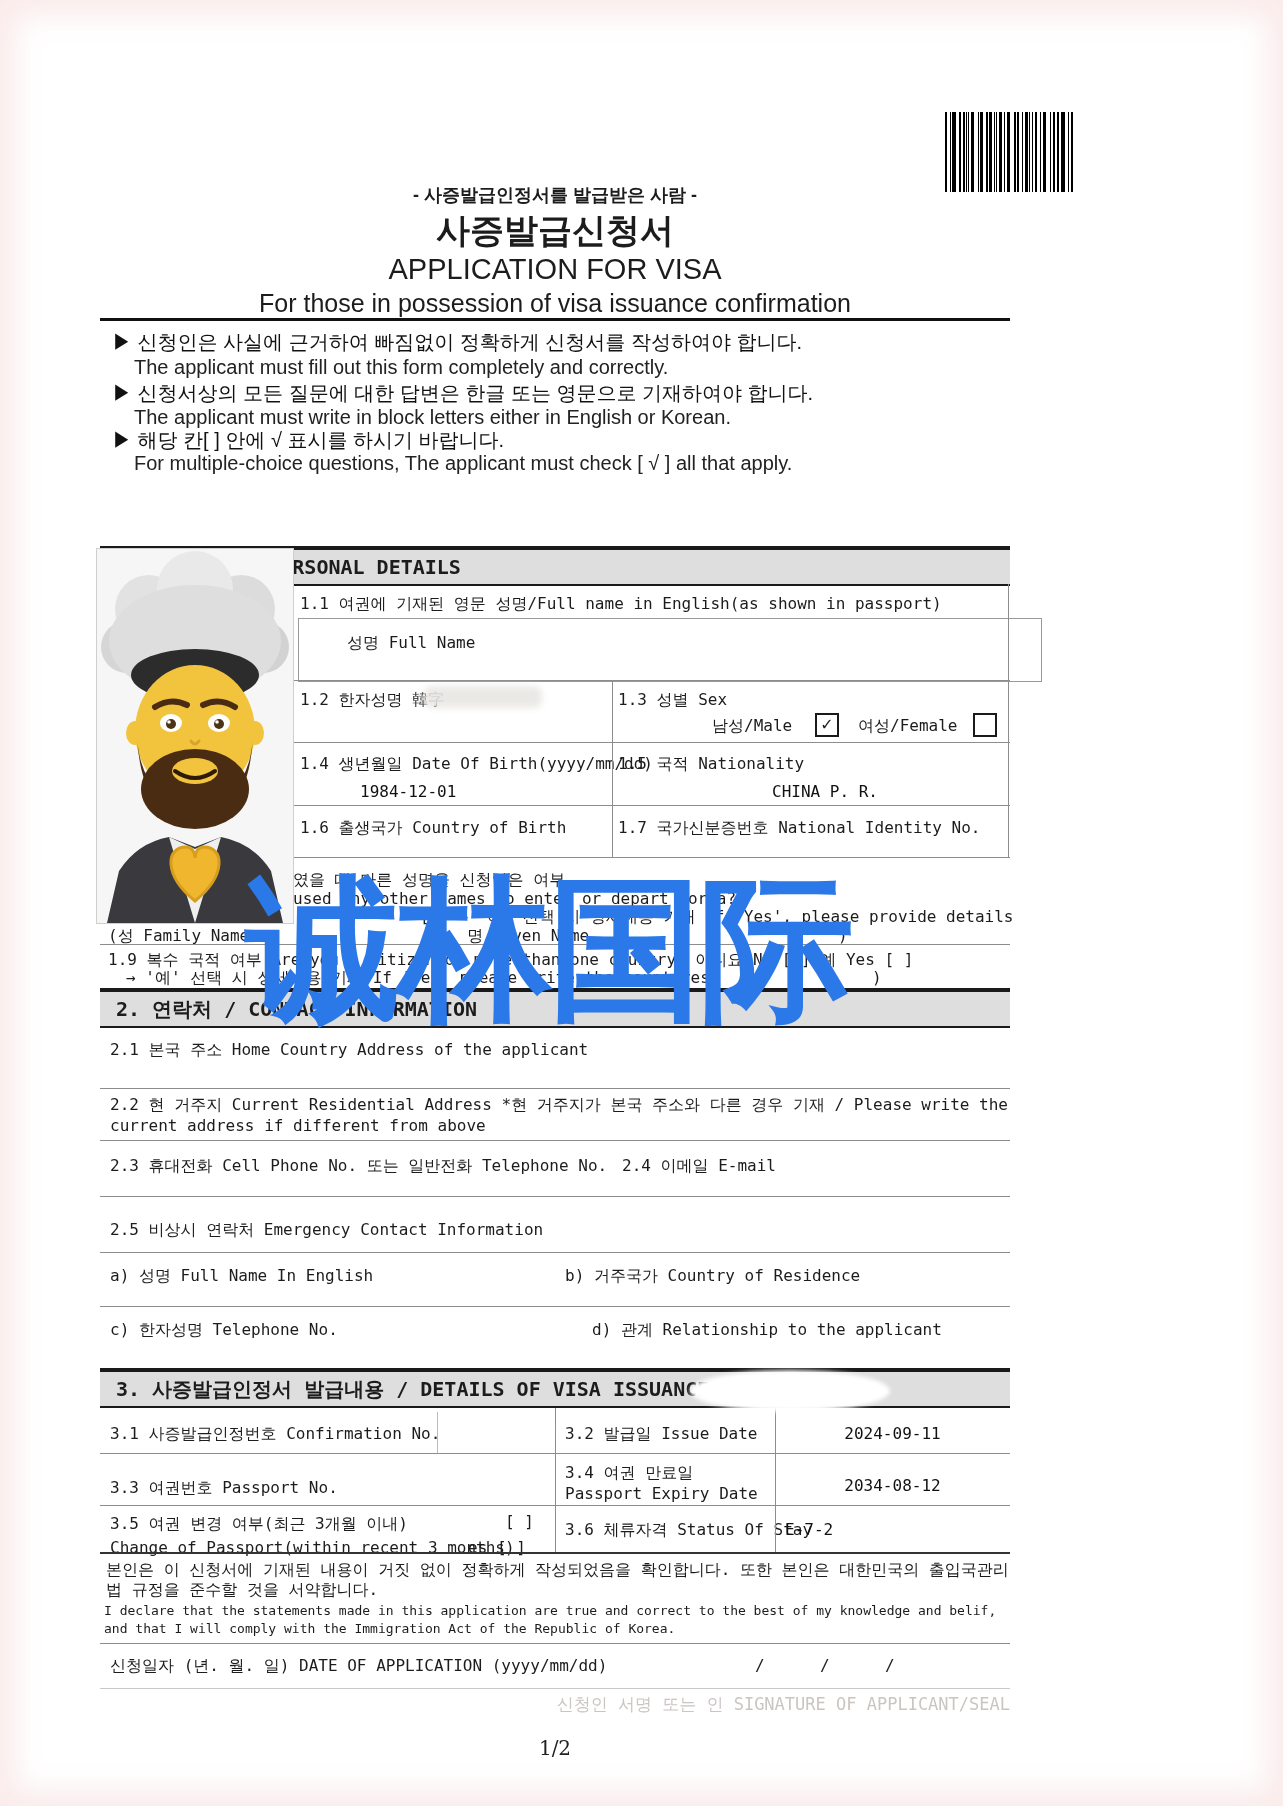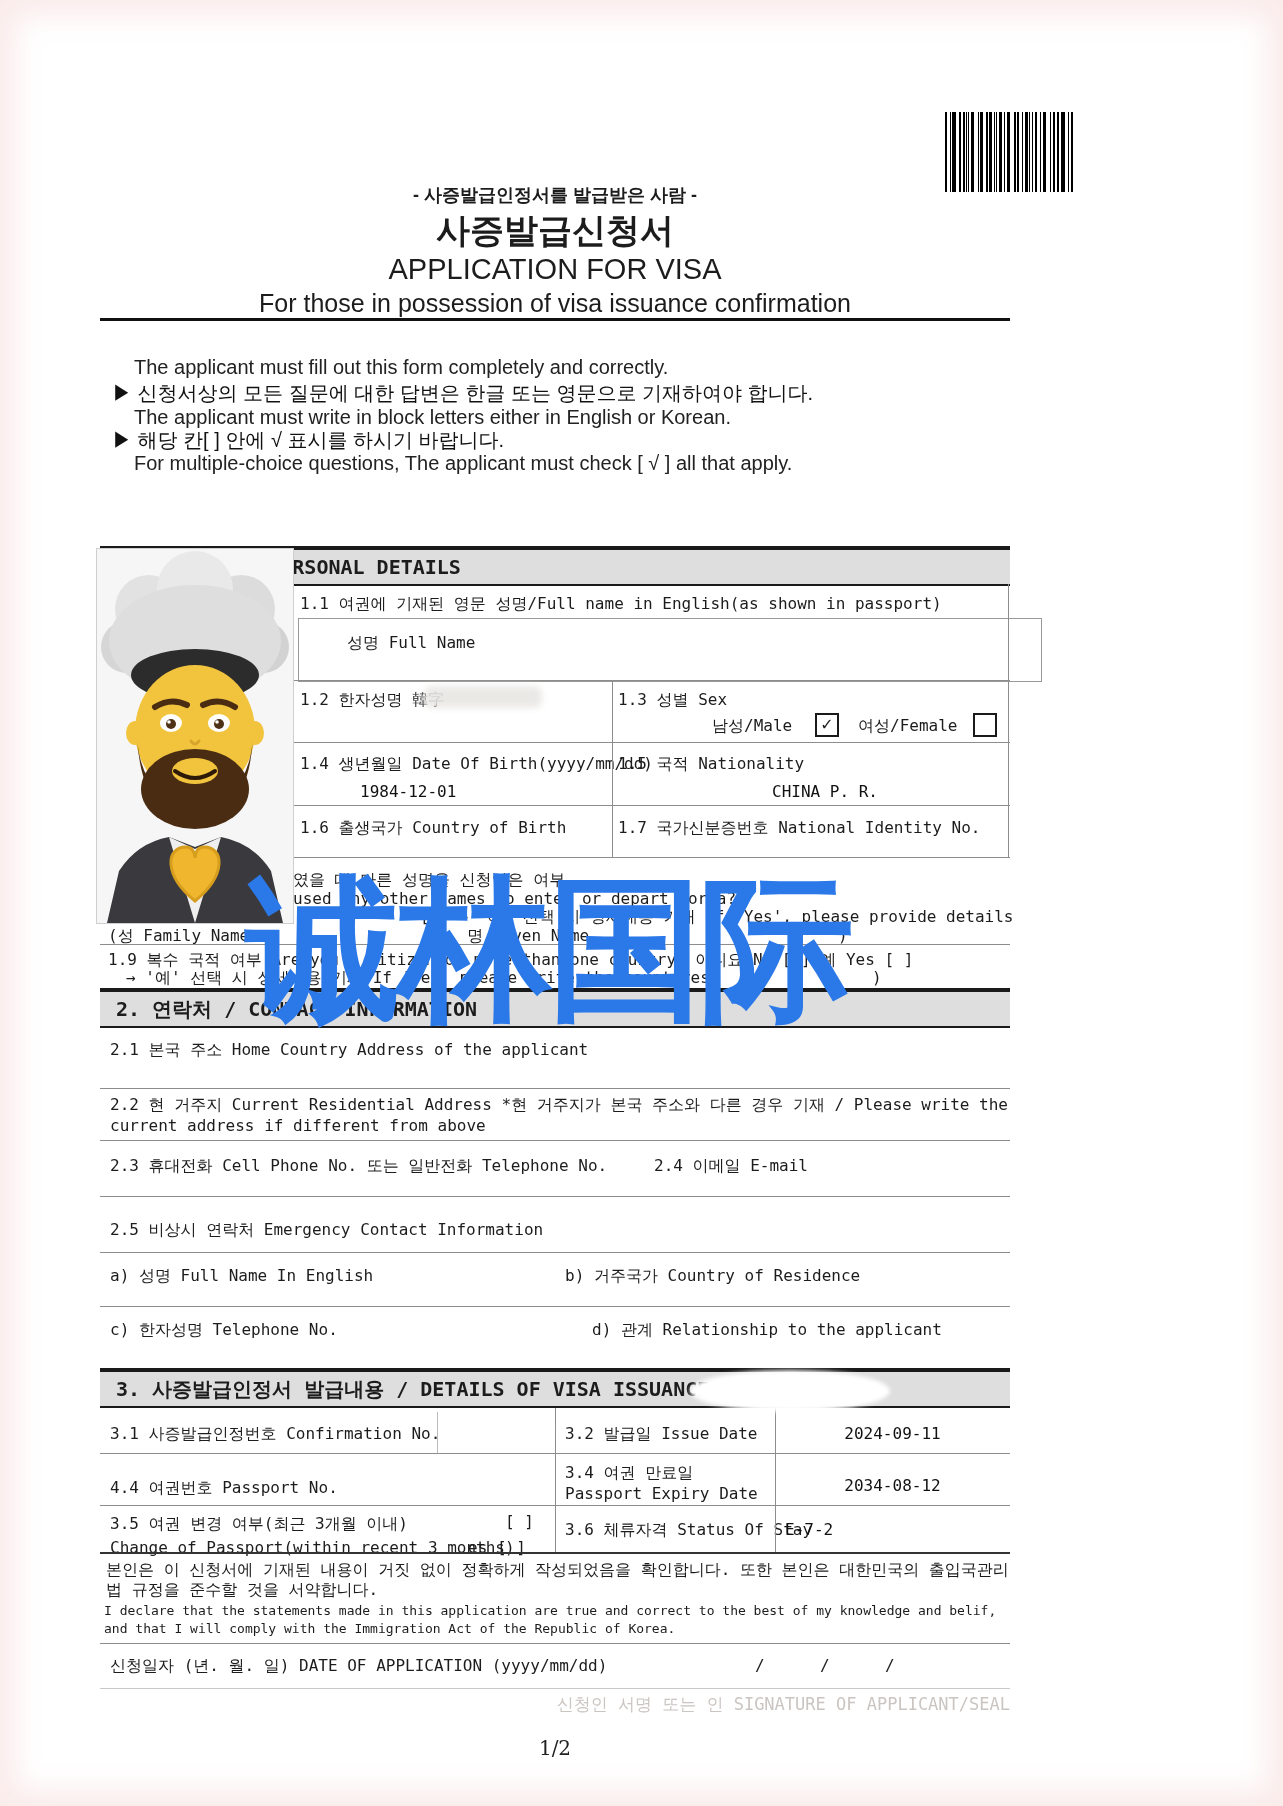--- a/index.html
+++ b/index.html
@@ -38,20 +38,21 @@
 <div class="page">
 
   <div class="barcode"></div>
 
   <div class="abs ctr" style="top:184px;font:bold 18px/22px 'Liberation Sans',sans-serif;">- 사증발급인정서를  발급받은  사람 -</div>
   <div class="abs ctr" style="top:210px;font:bold 34px/40px 'Liberation Sans',sans-serif;">사증발급신청서</div>
   <div class="abs ctr" style="top:252px;font:29px/34px 'Liberation Sans',sans-serif;">APPLICATION FOR VISA</div>
   <div class="abs ctr" style="top:288px;font:25px/30px 'Liberation Sans',sans-serif;">For those in possession of visa issuance confirmation</div>
   <div class="abs" style="left:100px;top:318px;width:910px;height:3px;background:#111;"></div>
 
+  <div class="abs inst-ko" style="left:112px;top:330px;">▶ 신청인은 사실에 근거하여 빠짐없이 정확하게 신청서를 작성하여야 합니다.</div>
   <div class="abs inst-en" style="left:134px;top:355px;">The applicant must fill out this form completely and correctly.</div>
   <div class="abs inst-ko" style="left:112px;top:381px;">▶ 신청서상의 모든 질문에 대한 답변은 한글 또는 영문으로 기재하여야 합니다.</div>
   <div class="abs inst-en" style="left:134px;top:405px;">The applicant must write in block letters either in English or Korean.</div>
   <div class="abs inst-ko" style="left:112px;top:428px;">▶ 해당 칸[  ] 안에 √ 표시를 하시기 바랍니다.</div>
   <div class="abs inst-en" style="left:134px;top:451px;">For multiple-choice questions, The applicant must check [ √ ] all that apply.</div>
 
   <div class="secbar" style="top:546px;">
     <div class="t">1.  인적사항 / PERSONAL DETAILS</div>
   </div>
 
@@ -139,21 +140,21 @@
     <div class="t">2.  연락처 / CONTACT INFORMATION</div>
   </div>
 
   <div class="abs lbl" style="left:110px;top:1040px;">2.1 본국 주소 Home Country Address of the applicant</div>
   <div class="hline" style="left:100px;top:1088px;width:910px;"></div>
 
   <div class="abs lblw" style="left:110px;top:1094px;width:900px;">2.2 현 거주지 Current Residential Address *현 거주지가 본국 주소와 다른 경우 기재 / Please write the current address if different from above</div>
   <div class="hline" style="left:100px;top:1140px;width:910px;"></div>
 
   <div class="abs lbl" style="left:110px;top:1156px;">2.3 휴대전화 Cell Phone No. 또는 일반전화 Telephone No.</div>
-  <div class="abs lbl" style="left:622px;top:1156px;margin-left:32px;">2.4 이메일 E-mail</div>
+  <div class="abs lbl" style="left:622px;top:1156px;">2.4 이메일 E-mail</div>
   <div class="hline" style="left:100px;top:1196px;width:910px;"></div>
 
   <div class="abs lbl" style="left:110px;top:1220px;">2.5 비상시 연락처 Emergency Contact Information</div>
   <div class="hline" style="left:100px;top:1252px;width:910px;"></div>
 
   <div class="abs lbl" style="left:110px;top:1266px;">a) 성명 Full Name In English</div>
   <div class="abs lbl" style="left:565px;top:1266px;">b) 거주국가 Country of Residence</div>
   <div class="hline" style="left:100px;top:1306px;width:910px;"></div>
 
   <div class="abs lbl" style="left:110px;top:1320px;">c) 한자성명 Telephone No.</div>
@@ -164,21 +165,21 @@
   </div>
   <div class="blob" style="left:690px;top:1370px;width:200px;height:42px;z-index:6;"></div>
 
   <div class="abs lbl" style="left:110px;top:1424px;">3.1 사증발급인정번호 Confirmation No.</div>
   <div class="vline" style="left:437px;top:1412px;height:41px;background:#bbb;"></div>
   <div class="blob" style="left:442px;top:1414px;width:110px;height:34px;z-index:6;"></div>
   <div class="abs lbl" style="left:565px;top:1424px;">3.2 발급일 Issue Date</div>
   <div class="abs val" style="left:775px;top:1424px;width:235px;text-align:center;">2024-09-11</div>
   <div class="hline" style="left:100px;top:1453px;width:910px;"></div>
 
-  <div class="abs lbl" style="left:110px;top:1478px;">4.4 여권번호 Passport No.</div>
+  <div class="abs lbl" style="left:110px;top:1478px;">3.3 여권번호 Passport No.</div>
   <div class="abs lblw" style="left:565px;top:1462px;width:205px;">3.4 여권 만료일 Passport Expiry Date</div>
   <div class="abs val" style="left:775px;top:1476px;width:235px;text-align:center;">2034-08-12</div>
   <div class="hline" style="left:100px;top:1505px;width:910px;"></div>
 
   <div class="abs lbl" style="left:110px;top:1514px;">3.5 여권 변경 여부(최근 3개월 이내)</div>
   <div class="abs lbl" style="left:110px;top:1538px;">Change of Passport(within recent 3 months)</div>
   <div class="abs lbl" style="left:505px;top:1512px;">[   ]</div>
   <div class="abs lbl" style="left:468px;top:1538px;">es [   ]</div>
   <div class="abs lbl" style="left:565px;top:1520px;">3.6 체류자격 Status Of Stay</div>
   <div class="abs val" style="left:785px;top:1520px;">E-7-2</div>

